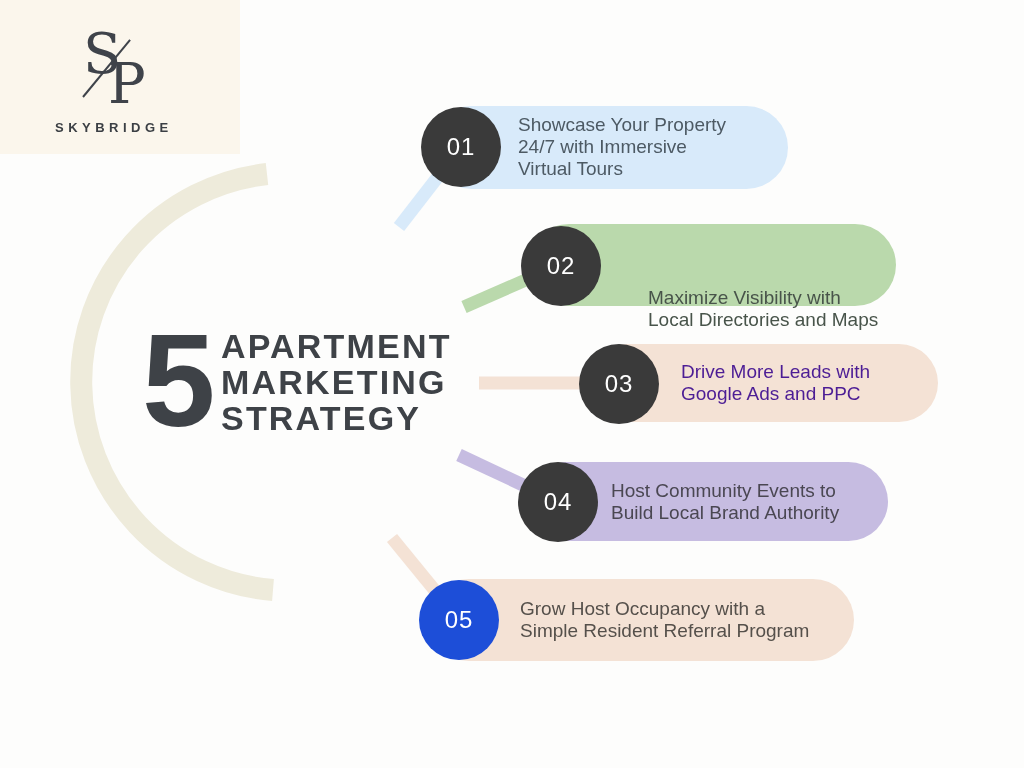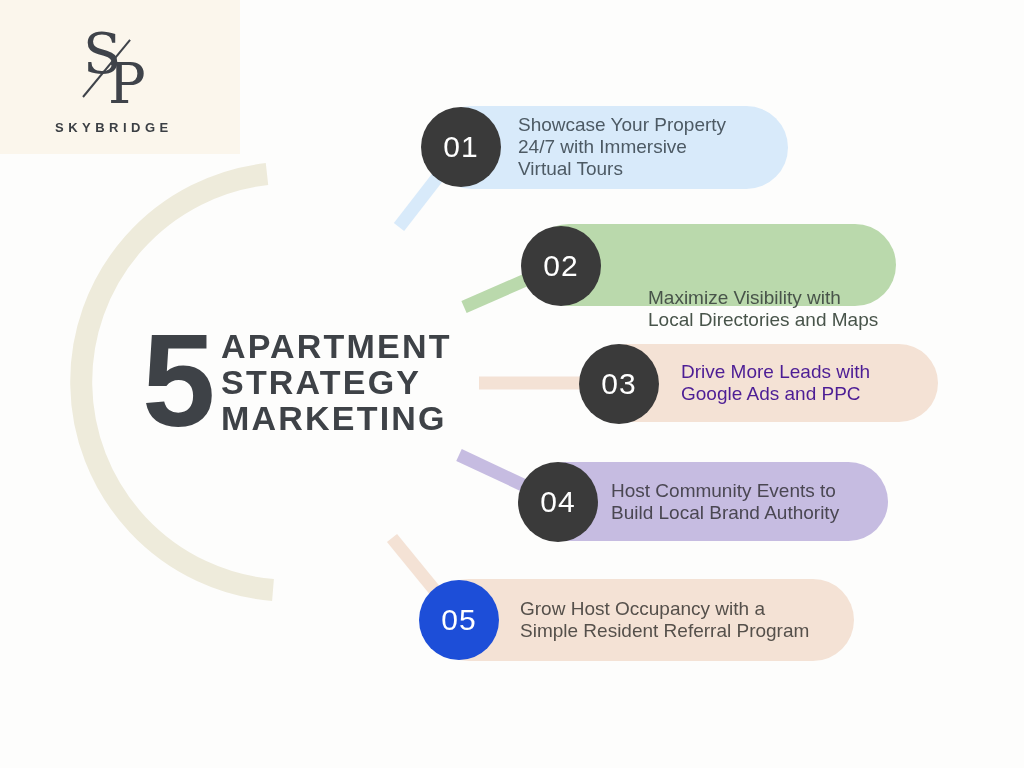--- a/index.html
+++ b/index.html
@@ -27,21 +27,21 @@
     font-weight:700;letter-spacing:2.2px;color:#3e4247;}
 
   
   svg.underlay{position:absolute;left:0;top:0;z-index:1;}
 
   
   .step-row{z-index:2;}
   .pill{position:absolute;border-radius:999px;z-index:2;}
   .badge{position:absolute;width:80px;height:80px;border-radius:50%;
     display:flex;align-items:center;justify-content:center;
-    color:#ffffff;font-size:30px;letter-spacing:1px;font-weight:400;z-index:3;}
+    color:#ffffff;font-size:24px;letter-spacing:1px;font-weight:400;z-index:3;}
   .step-text{position:absolute;font-size:19px;line-height:22px;font-weight:400;
     white-space:pre-line;z-index:4;}
 
   
   .p1{left:430px;top:106px;width:358px;height:83px;}
   .b1{left:421px;top:107px;}
   .t1{left:518px;top:114px;}
   .p2{left:528px;top:224px;width:368px;height:82px;}
   .b2{left:521px;top:226px;}
   .t2{left:648px;top:243px;margin-top:44px;}
@@ -70,22 +70,22 @@
 <div class="abs logo-box" style="background: rgb(251, 246, 236);">
   <span class="abs mono mono-s">S</span>
   <span class="abs mono-slash"></span>
   <span class="abs mono mono-p">P</span>
   <div class="abs brand-name">SKYBRIDGE</div>
 </div>
 
 <div class="abs big-number" style="color: rgb(62, 66, 71);">5</div>
 <div class="abs title-lines" style="color: rgb(62, 66, 71);">
   <div>APARTMENT</div>
+  <div>MARKETING</div>
   <div>STRATEGY</div>
-  <div>MARKETING</div>
 </div>
 
 <div class="step-row">
   <div class="pill p1" style="background: rgb(216, 234, 250);"></div>
   <div class="badge b1" style="background: rgb(58, 58, 58); color: rgb(255, 255, 255);">01</div>
   <div class="step-text t1" style="color: rgb(77, 90, 100);">Showcase Your Property
 24/7 with Immersive
 Virtual Tours</div>
 </div>
 

